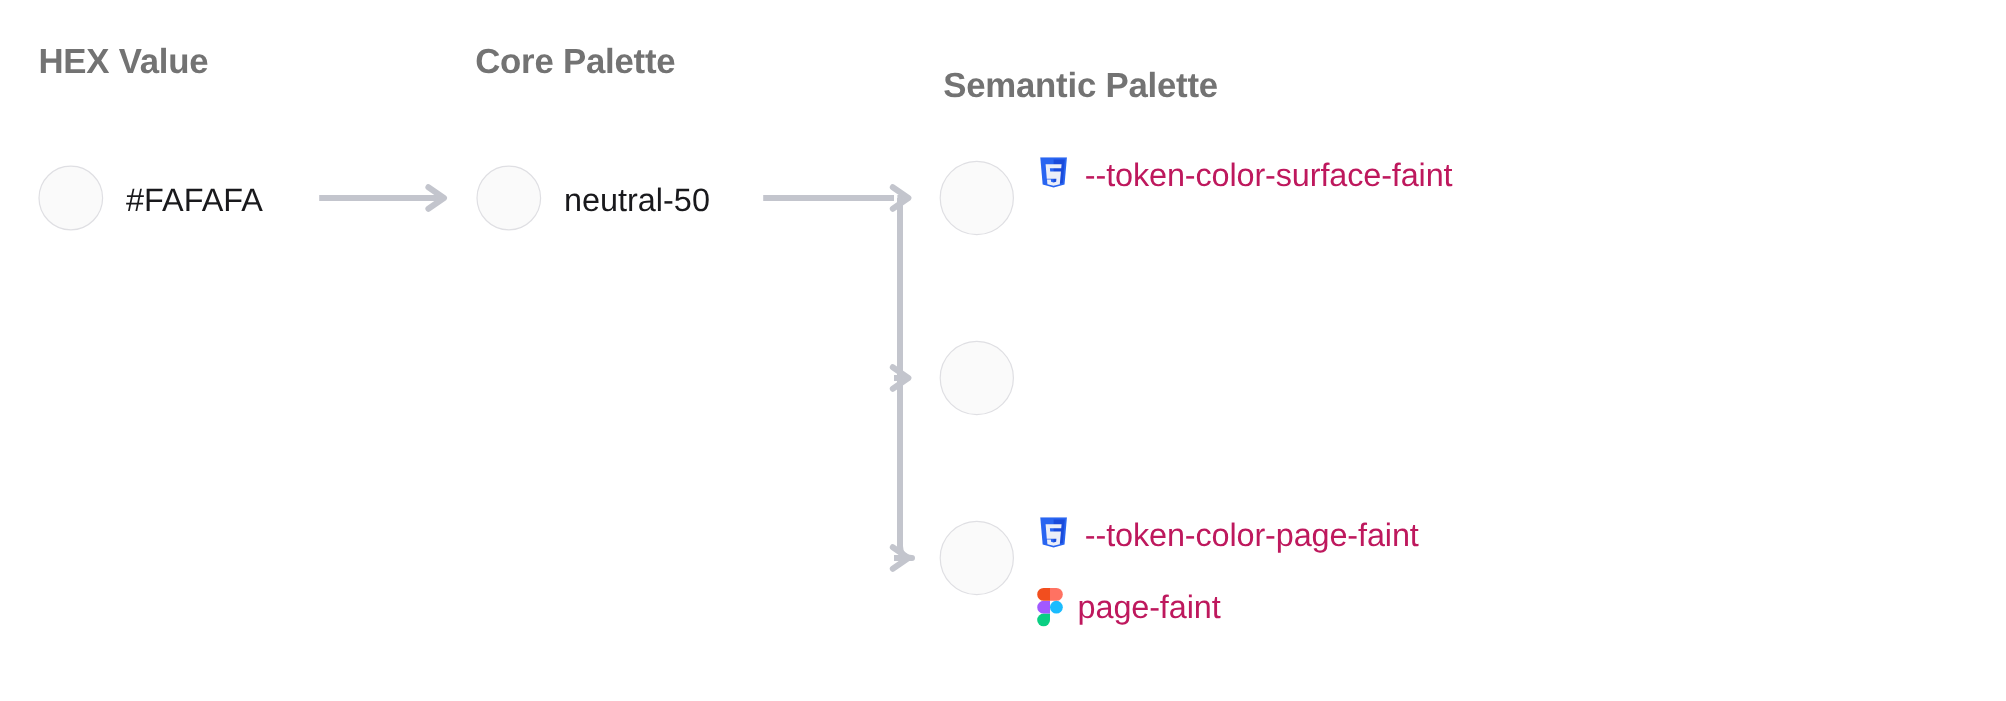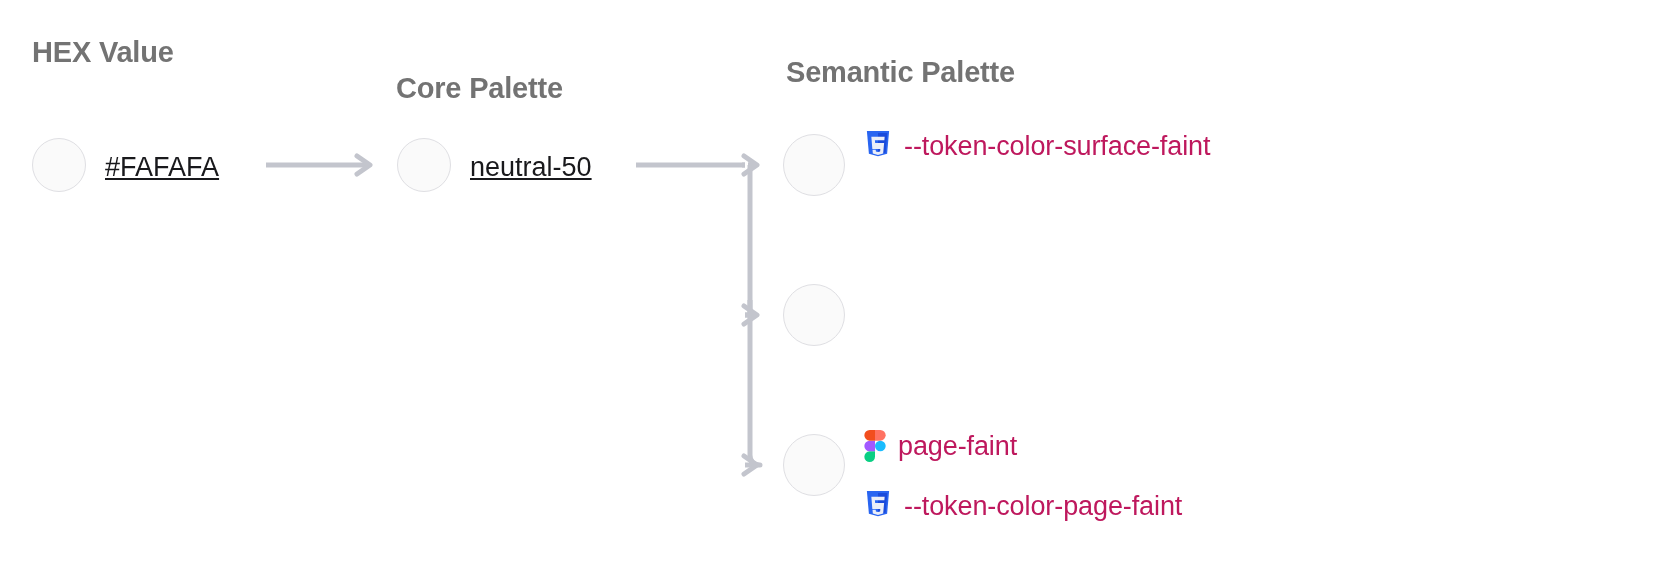--- a/index.html
+++ b/index.html
@@ -26,21 +26,21 @@
   
   .col-heading {
     position: absolute;
     font-size: 29px;
     font-weight: 700;
     letter-spacing: -0.2px;
     color: #737373;
     white-space: nowrap;
   }
   #heading-hex     { left: 32px;  top: 36px; }
-  #heading-core    { left: 396px; top: 36px; margin-top: 36px; }
+  #heading-core    { left: 396px; top: 36px; }
   #heading-semantic{ left: 786px; top: 36px; margin-top: 20px; }
 
   
   .swatch {
     position: absolute;
     border-radius: 50%;
     border: 1px solid #dfdfe3;
   }
   .swatch.sm { width: 54px; height: 54px; }
   .swatch.lg { width: 62px; height: 62px; }
@@ -51,21 +51,20 @@
   #swatch-sem-1 { left: 783px; top: 284px; }
   #swatch-sem-2 { left: 783px; top: 434px; }
 
   
   .value-label {
     position: absolute;
     font-size: 27px;
     font-weight: 400;
     color: #19191c;
     white-space: nowrap;
-    text-decoration: underline;
   }
   #label-hex  { left: 105px; top: 152px; }
   #label-core { left: 470px; top: 152px; text-align: right; }
 
   
   #connectors {
     position: absolute;
     left: 0; top: 0;
     width: 1672px;
     height: 584px;
@@ -166,32 +165,32 @@
       </svg>
       <span class="token-text">--token-color-surface-faint</span>
     </div>
   </div>
 
   <div class="token-group" id="token-group-1">
   </div>
 
   <div class="token-group" id="token-group-2">
     <div class="token-line">
+      <svg class="icon" viewBox="0 0 24 27" xmlns="http://www.w3.org/2000/svg">
+        <path d="M2 0 h20 l-1.8 20.4 -8.2 2.4 -8.2-2.4z" fill="#2965F1"></path>
+        <path d="M12 1.8 h8.4 l-1.55 17.5 -6.85 2z" fill="#1A4BDB"></path>
+        <path d="M6 5.2 h12 l-0.28 3.1 h-8.5 l0.22 2.5 h8.06 l-0.85 9.4 -4.65 1.3 -4.65-1.3 -0.3-3.4 h2.9 l0.16 1.7 1.89 0.5 1.9-0.5 0.2-2.3 h-7.2z" fill="#EBEEF8"></path>
+      </svg>
+      <span class="token-text">--token-color-page-faint</span>
+    </div>
+    <div class="token-line">
       <svg class="icon figma" viewBox="0 0 18 27" xmlns="http://www.w3.org/2000/svg">
         <path d="M4.5 27a4.5 4.5 0 0 0 4.5-4.5V18H4.5a4.5 4.5 0 0 0 0 9z" fill="#0ACF83"></path>
         <path d="M0 13.5A4.5 4.5 0 0 1 4.5 9H9v9H4.5A4.5 4.5 0 0 1 0 13.5z" fill="#A259FF"></path>
         <path d="M0 4.5A4.5 4.5 0 0 1 4.5 0H9v9H4.5A4.5 4.5 0 0 1 0 4.5z" fill="#F24E1E"></path>
         <path d="M9 0h4.5a4.5 4.5 0 0 1 0 9H9V0z" fill="#FF7262"></path>
         <path d="M18 13.5A4.5 4.5 0 1 1 9 13.5a4.5 4.5 0 0 1 9 0z" fill="#1ABCFE"></path>
       </svg>
       <span class="token-text">page-faint</span>
     </div>
-    <div class="token-line">
-      <svg class="icon" viewBox="0 0 24 27" xmlns="http://www.w3.org/2000/svg">
-        <path d="M2 0 h20 l-1.8 20.4 -8.2 2.4 -8.2-2.4z" fill="#2965F1"></path>
-        <path d="M12 1.8 h8.4 l-1.55 17.5 -6.85 2z" fill="#1A4BDB"></path>
-        <path d="M6 5.2 h12 l-0.28 3.1 h-8.5 l0.22 2.5 h8.06 l-0.85 9.4 -4.65 1.3 -4.65-1.3 -0.3-3.4 h2.9 l0.16 1.7 1.89 0.5 1.9-0.5 0.2-2.3 h-7.2z" fill="#EBEEF8"></path>
-      </svg>
-      <span class="token-text">--token-color-page-faint</span>
-    </div>
   </div>
 
 </div>
 
 </body></html>

